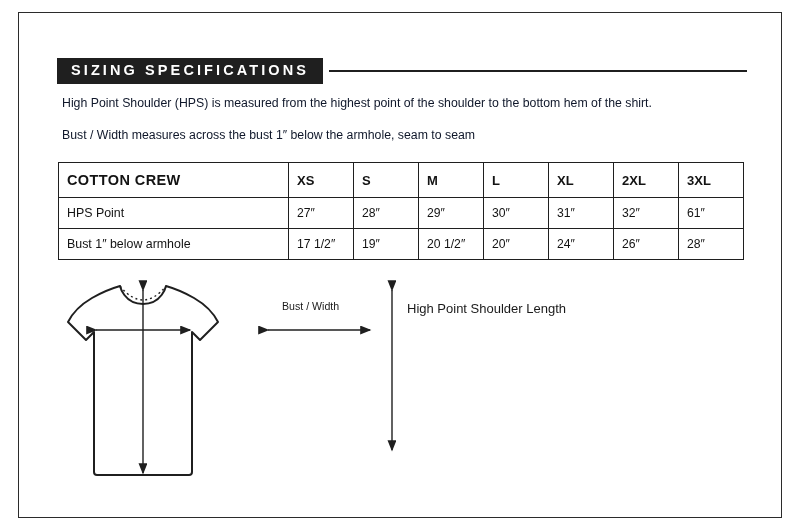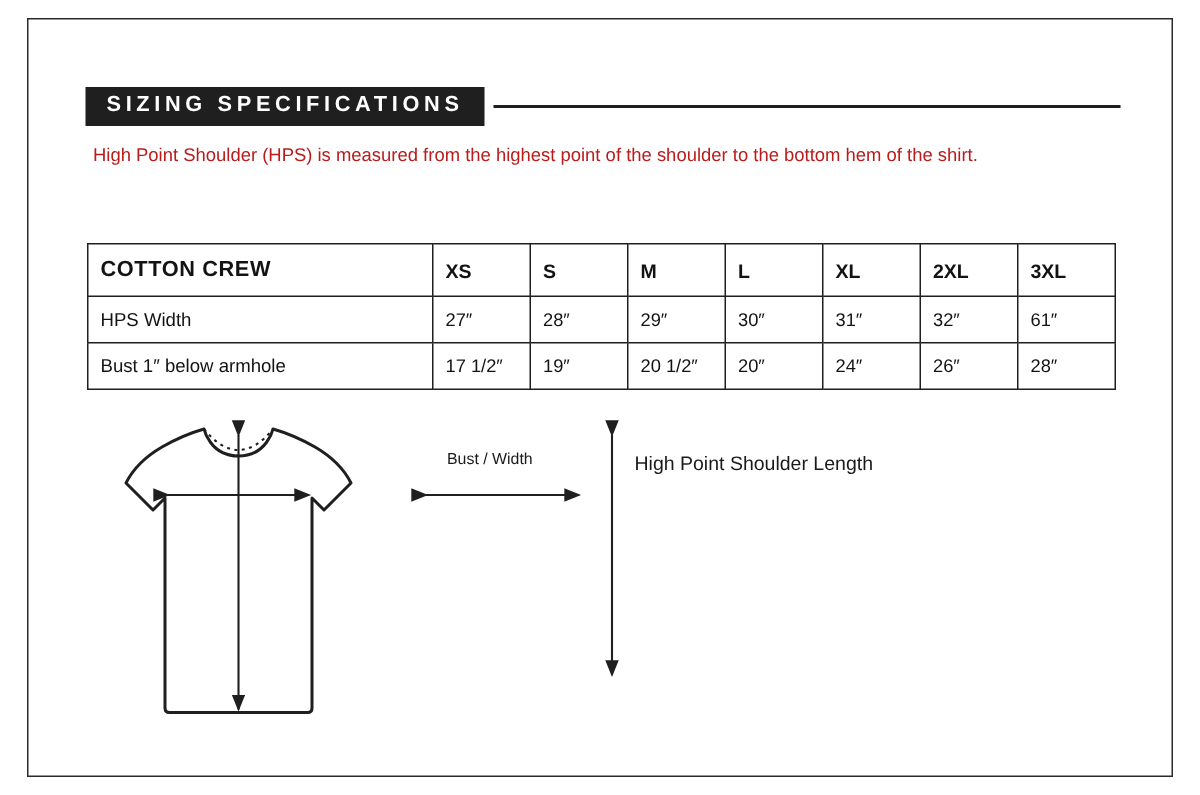--- a/index.html
+++ b/index.html
@@ -61,21 +61,21 @@
   .intro {
     position: absolute;
     left: 62px;
     top: 95px;
     width: 690px;
   }
   .intro p {
     margin: 0 0 14px 0;
     font-size: 12.3px;
     line-height: 1.45;
-    color: #b91c1c;
+    color: #0f172a;
   }
   
   .size-table {
     position: absolute;
     left: 58px;
     top: 162px;
     width: 686px;
     border-collapse: collapse;
     table-layout: fixed;
   }
@@ -104,21 +104,21 @@
   }
   .size-table td.first-col {
     font-size: 12.4px;
   }
   .size-table col.size-col {
     width: 65px;
   }
   
   .diagram {
     position: absolute;
-    left: 56px;
+    left: 40px;
     top: 268px;
     width: 720px;
     height: 220px;
   }
   .shirt-svg {
     position: absolute;
     left: 18px;
     top: 8px;
   }
   .arrow-svg {
@@ -135,20 +135,21 @@
 
   <div class="page-border"></div>
 
   <div class="title-row">
     <div class="title-block">SIZING SPECIFICATIONS</div>
     <div class="title-rule"></div>
   </div>
 
   <div class="intro">
     <p>High Point Shoulder (HPS) is measured from the highest point of the shoulder to the bottom hem of the shirt.</p>
+    <p>Bust / Width measures across the bust 1″ below the armhole, seam to seam</p>
   </div>
 
   <table class="size-table">
     <colgroup>
       <col class="first-col" style="width:230px">
       <col class="size-col">
         <col class="size-col">
         <col class="size-col">
         <col class="size-col">
       <col class="size-col">
@@ -162,21 +163,21 @@
         <th>S</th>
         <th>M</th>
         <th>L</th>
         <th>XL</th>
         <th>2XL</th>
         <th>3XL</th>
       </tr>
     </thead>
     <tbody>
       <tr>
-        <td class="first-col">HPS Width</td>
+        <td class="first-col">HPS Point</td>
         <td>27″</td>
         <td>28″</td>
         <td>29″</td>
         <td>30″</td>
         <td>31″</td>
         <td>32″</td>
         <td>61″</td>
       </tr>
       <tr>
         <td class="first-col">Bust 1″ below armhole</td>

